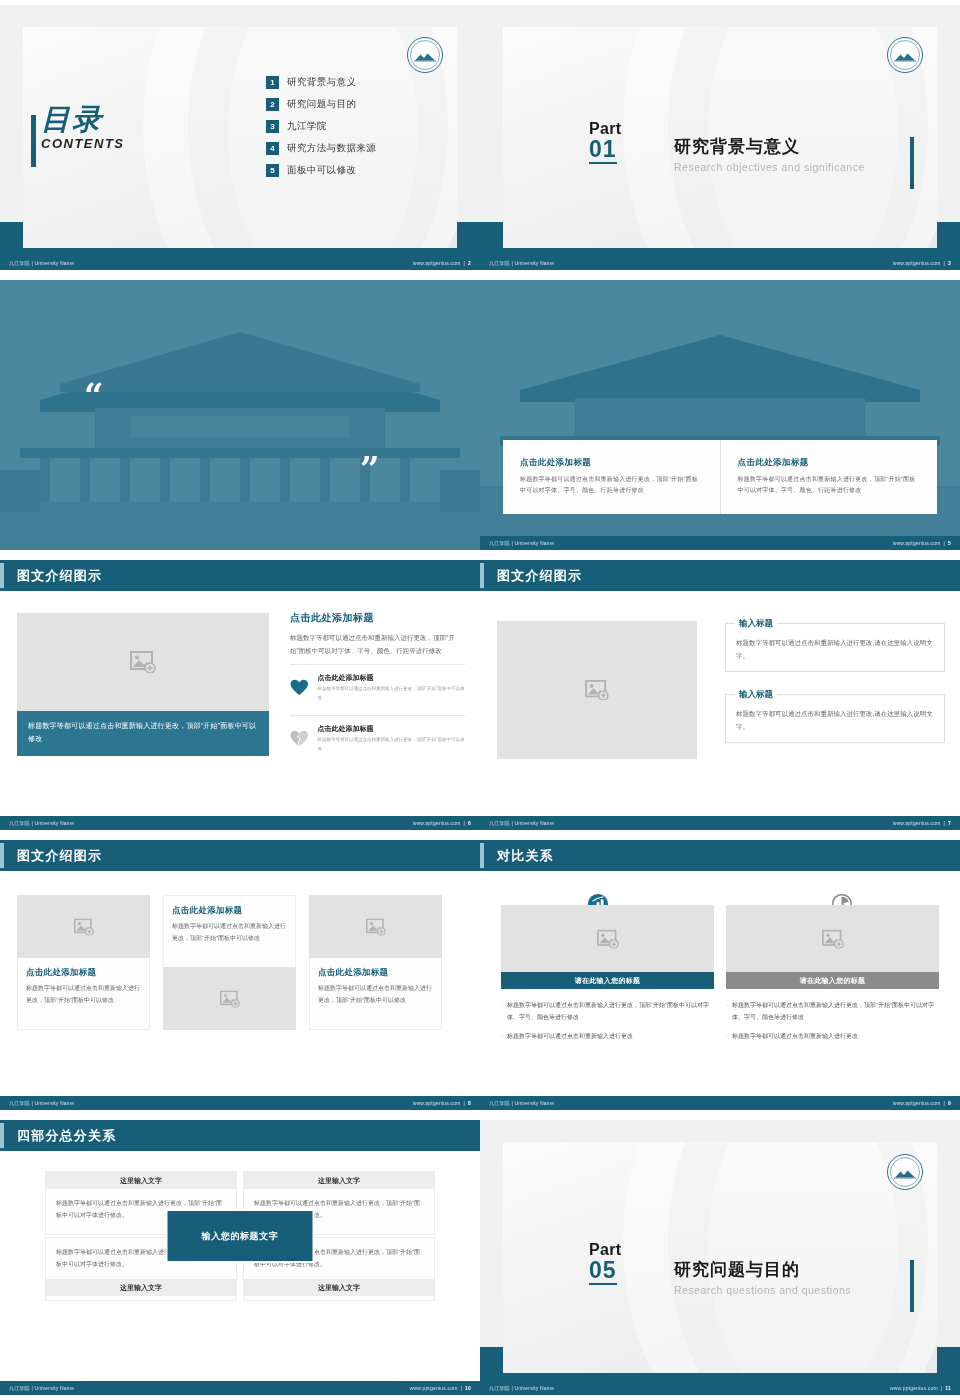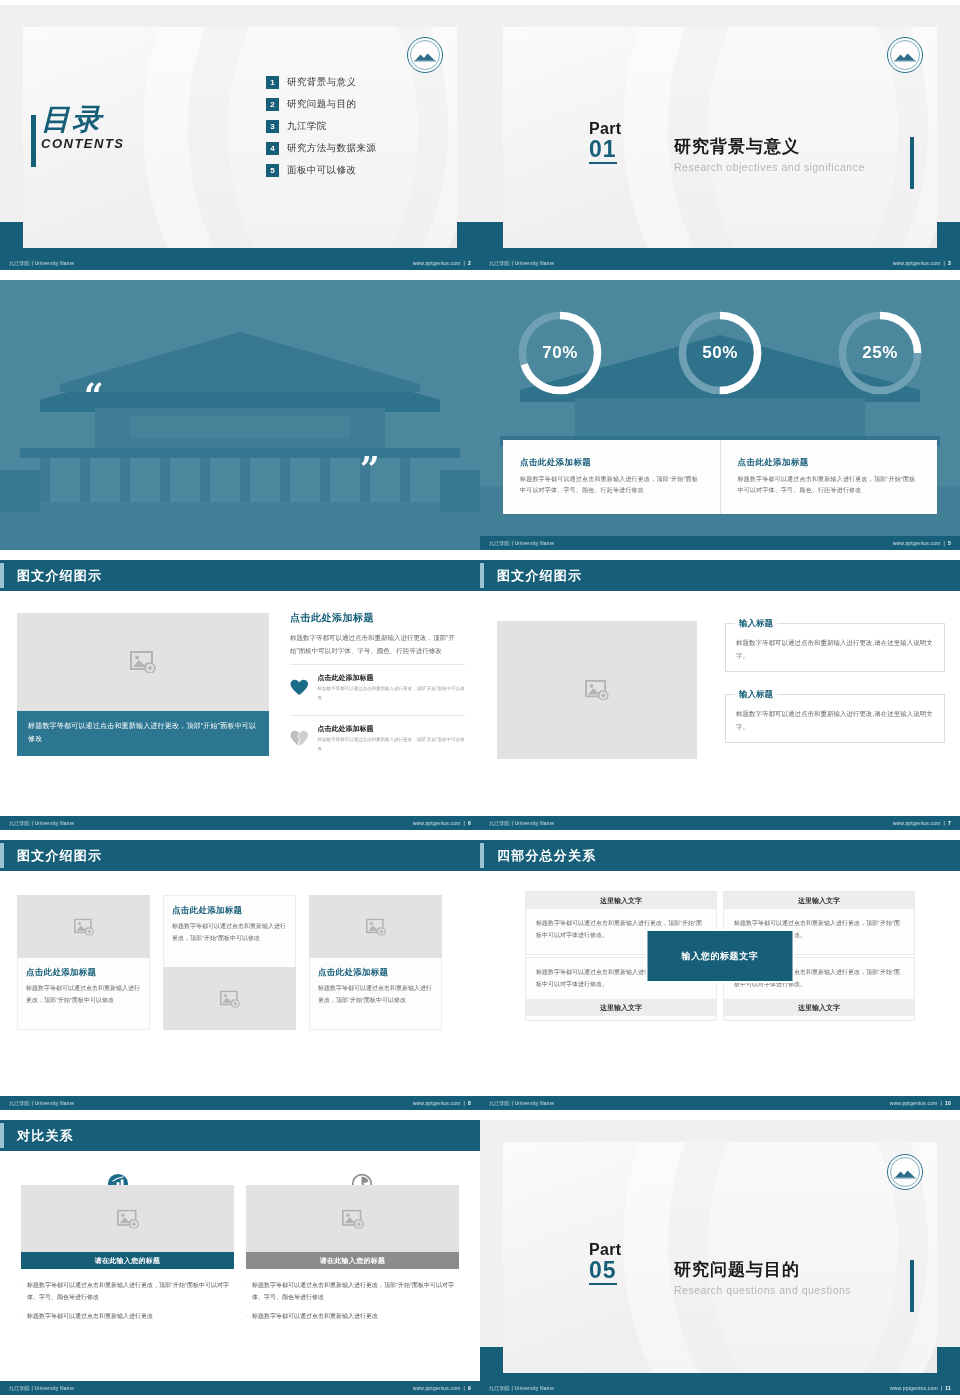--- a/index.html
+++ b/index.html
@@ -315,43 +315,20 @@
     <div class="slide-inner">
       <div class="photo-slide" style="bottom:14px;">
         <svg class="photo-art" viewBox="0 0 480 256" preserveAspectRatio="none">
           <rect width="480" height="256" fill="#b9d4de"></rect>
           <path d="M40 110 L240 55 L440 110 L440 122 L40 122 Z" fill="#5f8fa3"></path>
           <rect x="95" y="118" width="290" height="38" fill="#8fb3c2"></rect>
           <rect x="20" y="156" width="440" height="10" fill="#6e9cb0"></rect>
           <rect x="0" y="206" width="480" height="50" fill="#9cbecb"></rect>
         </svg>
 
-        <div class="donut-row">
-          <div class="donut">
-            <svg viewBox="0 0 100 100">
-              <circle cx="50" cy="50" r="40" fill="none" stroke="#6fa0b4" stroke-width="8"></circle>
-              <circle cx="50" cy="50" r="40" fill="none" stroke="#ffffff" stroke-width="8" stroke-dasharray="175.9 251.3" transform="rotate(-90 50 50)"></circle>
-            </svg>
-            <div class="val">70%</div>
-          </div>
-          <div class="donut">
-            <svg viewBox="0 0 100 100">
-              <circle cx="50" cy="50" r="40" fill="none" stroke="#6fa0b4" stroke-width="8"></circle>
-              <circle cx="50" cy="50" r="40" fill="none" stroke="#ffffff" stroke-width="8" stroke-dasharray="125.7 251.3" transform="rotate(-90 50 50)"></circle>
-            </svg>
-            <div class="val">50%</div>
-          </div>
-          <div class="donut">
-            <svg viewBox="0 0 100 100">
-              <circle cx="50" cy="50" r="40" fill="none" stroke="#6fa0b4" stroke-width="8"></circle>
-              <circle cx="50" cy="50" r="40" fill="none" stroke="#ffffff" stroke-width="8" stroke-dasharray="62.8 251.3" transform="rotate(-90 50 50)"></circle>
-            </svg>
-            <div class="val">25%</div>
-          </div>
-        </div>
 
         <div class="white-panel">
           <div class="wp-col">
             <div class="wp-h">点击此处添加标题</div>
             <div class="wp-p">标题数字等都可以通过点击和重新输入进行更改，顶部“开始”面板中可以对字体、字号、颜色、行距等进行修改</div>
           </div>
           <div class="wp-col">
             <div class="wp-h">点击此处添加标题</div>
             <div class="wp-p">标题数字等都可以通过点击和重新输入进行更改，顶部“开始”面板中可以对字体、字号、颜色、行距等进行修改</div>
           </div>
@@ -534,65 +511,20 @@
         </span>
       </div>
     </div>
   </div>
 
   <div class="slide">
     <div class="slide-inner">
       <div class="hdrbar">
         <span class="tick"></span>
       </div>
-      <div class="hdr-title">四部分总分关系</div>
-
-      <div class="body-area">
-        <div class="s10-wrap">
-
-          <div class="q-cell" style="left:0; top:0;">
-            <div class="q-hd">这里输入文字</div>
-            <div class="q-bd">标题数字等都可以通过点击和重新输入进行更改，顶部“开始”面板中可以对字体进行修改。</div>
-          </div>
-
-          <div class="q-cell" style="left:198px; top:0;">
-            <div class="q-hd">这里输入文字</div>
-            <div class="q-bd">标题数字等都可以通过点击和重新输入进行更改，顶部“开始”面板中可以对字体进行修改。</div>
-          </div>
-
-          <div class="q-cell" style="left:0; top:66px;">
-            <div class="q-bd">标题数字等都可以通过点击和重新输入进行更改，顶部“开始”面板中可以对字体进行修改。</div>
-            <div class="q-hd">这里输入文字</div>
-          </div>
-
-          <div class="q-cell" style="left:198px; top:66px;">
-            <div class="q-bd">标题数字等都可以通过点击和重新输入进行更改，顶部“开始”面板中可以对字体进行修改。</div>
-            <div class="q-hd">这里输入文字</div>
-          </div>
-
-          <div class="s10-center">输入您的标题文字</div>
-        </div>
-      </div>
-
-      <div class="footer">
-        <span>九江学院 | University Name</span>
-        <span class="right">
-          <span>www.pptgenius.com</span>
-          <span>|</span>
-          <span class="pg">10</span>
-        </span>
-      </div>
-    </div>
-  </div>
-
-  <div class="slide">
-    <div class="slide-inner">
-      <div class="hdrbar">
-        <span class="tick"></span>
-      </div>
       <div class="hdr-title">对比关系</div>
 
       <div class="body-area">
 
         <div class="s9-col" style="left:21px;">
           <div class="s9-badge" style="left:84px;">
             <svg width="22" height="22" viewBox="0 0 24 24">
               <circle cx="12" cy="12" r="11" fill="#1a6c88"></circle>
               <rect x="6" y="13" width="3" height="6" fill="#fff"></rect>
               <rect x="10.5" y="10" width="3" height="9" fill="#fff"></rect>
@@ -661,20 +593,65 @@
           <span>www.pptgenius.com</span>
           <span>|</span>
           <span class="pg">9</span>
         </span>
       </div>
     </div>
   </div>
 
   <div class="slide">
     <div class="slide-inner">
+      <div class="hdrbar">
+        <span class="tick"></span>
+      </div>
+      <div class="hdr-title">四部分总分关系</div>
+
+      <div class="body-area">
+        <div class="s10-wrap">
+
+          <div class="q-cell" style="left:0; top:0;">
+            <div class="q-hd">这里输入文字</div>
+            <div class="q-bd">标题数字等都可以通过点击和重新输入进行更改，顶部“开始”面板中可以对字体进行修改。</div>
+          </div>
+
+          <div class="q-cell" style="left:198px; top:0;">
+            <div class="q-hd">这里输入文字</div>
+            <div class="q-bd">标题数字等都可以通过点击和重新输入进行更改，顶部“开始”面板中可以对字体进行修改。</div>
+          </div>
+
+          <div class="q-cell" style="left:0; top:66px;">
+            <div class="q-bd">标题数字等都可以通过点击和重新输入进行更改，顶部“开始”面板中可以对字体进行修改。</div>
+            <div class="q-hd">这里输入文字</div>
+          </div>
+
+          <div class="q-cell" style="left:198px; top:66px;">
+            <div class="q-bd">标题数字等都可以通过点击和重新输入进行更改，顶部“开始”面板中可以对字体进行修改。</div>
+            <div class="q-hd">这里输入文字</div>
+          </div>
+
+          <div class="s10-center">输入您的标题文字</div>
+        </div>
+      </div>
+
+      <div class="footer">
+        <span>九江学院 | University Name</span>
+        <span class="right">
+          <span>www.pptgenius.com</span>
+          <span>|</span>
+          <span class="pg">10</span>
+        </span>
+      </div>
+    </div>
+  </div>
+
+  <div class="slide">
+    <div class="slide-inner">
       <div class="paperwrap">
         <div class="banddark"></div>
         <div class="paper">
           <div class="swoosh sw1"></div>
           <div class="swoosh sw2"></div>
           <div class="swoosh sw3"></div>
 
           <div class="seal" style="right:14px; top:12px;">
             <div class="ring"></div>
               <div class="ring2"></div>

